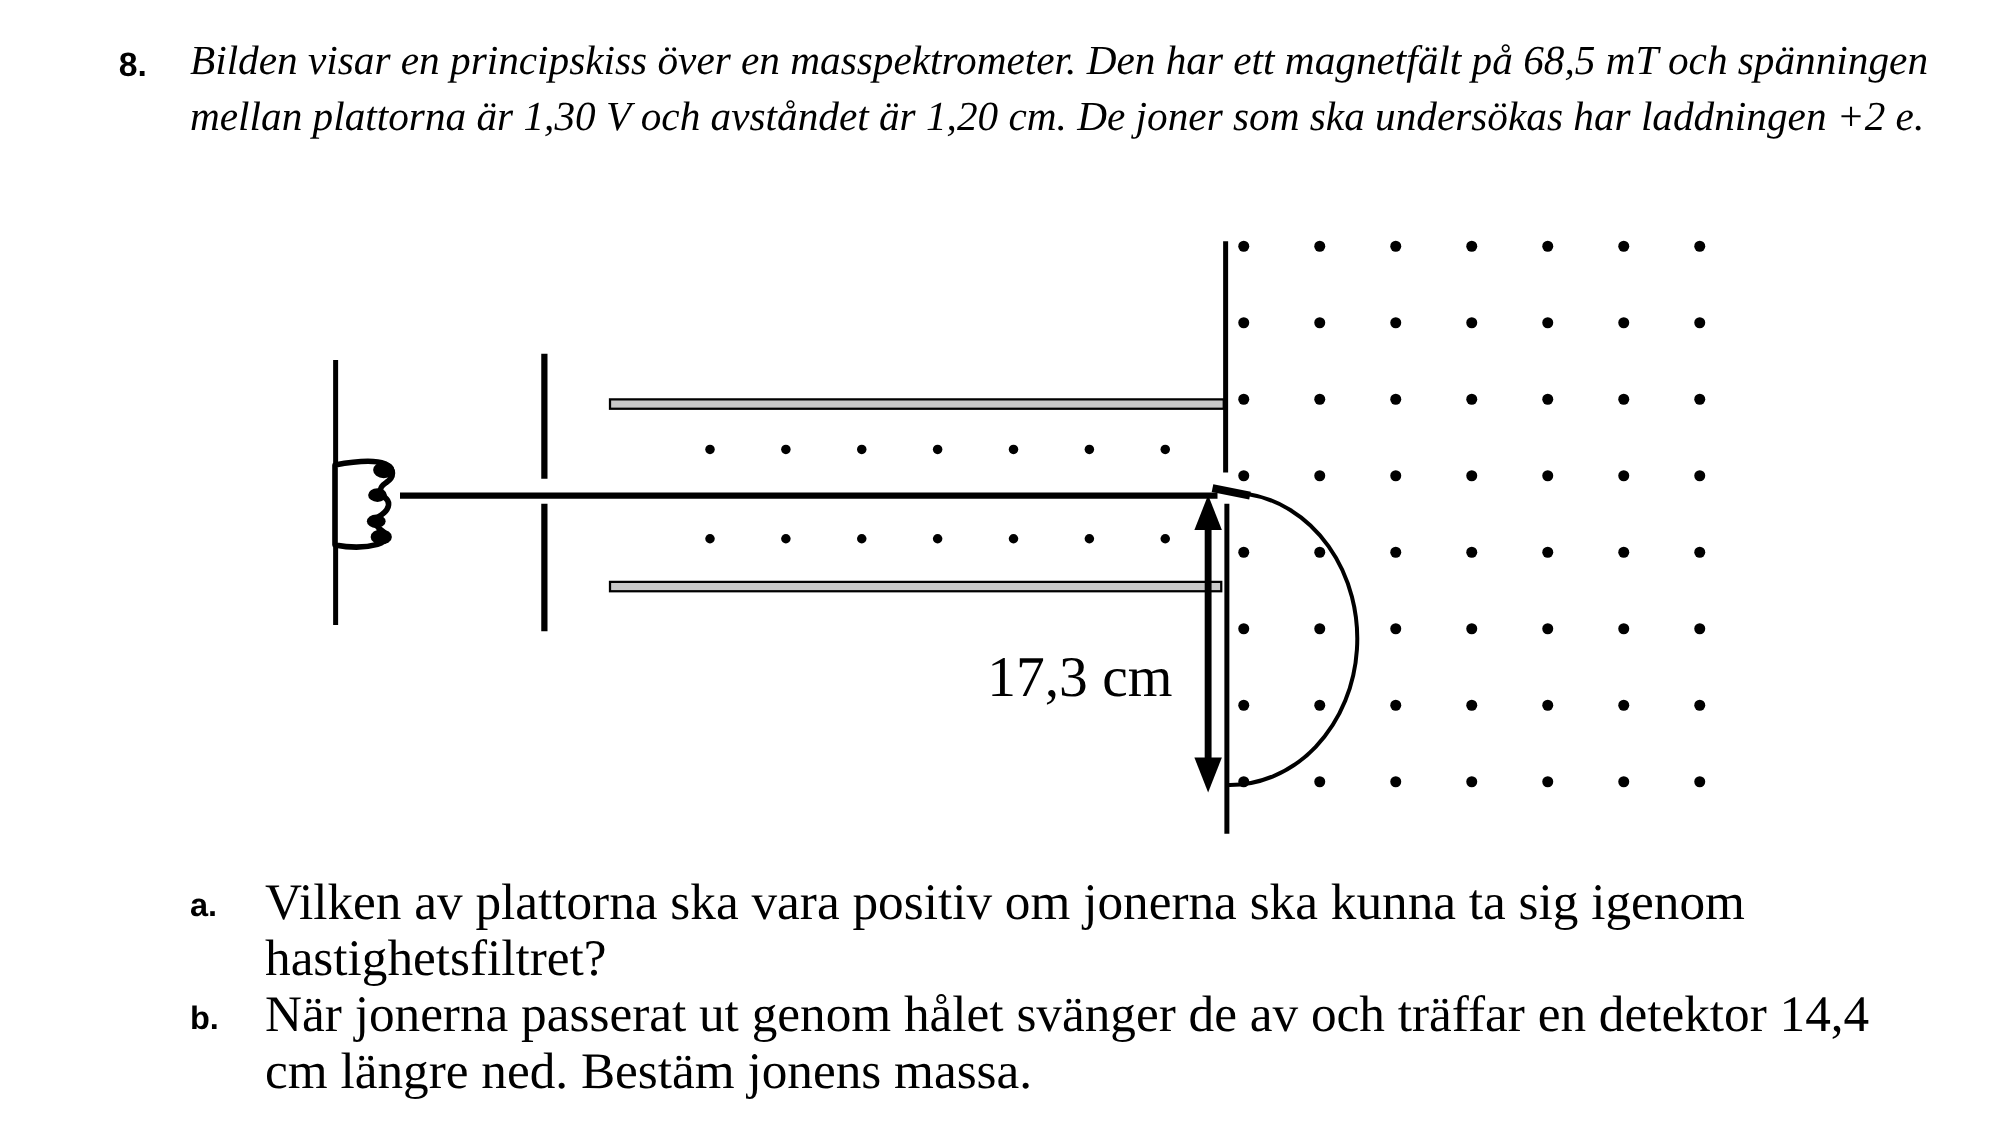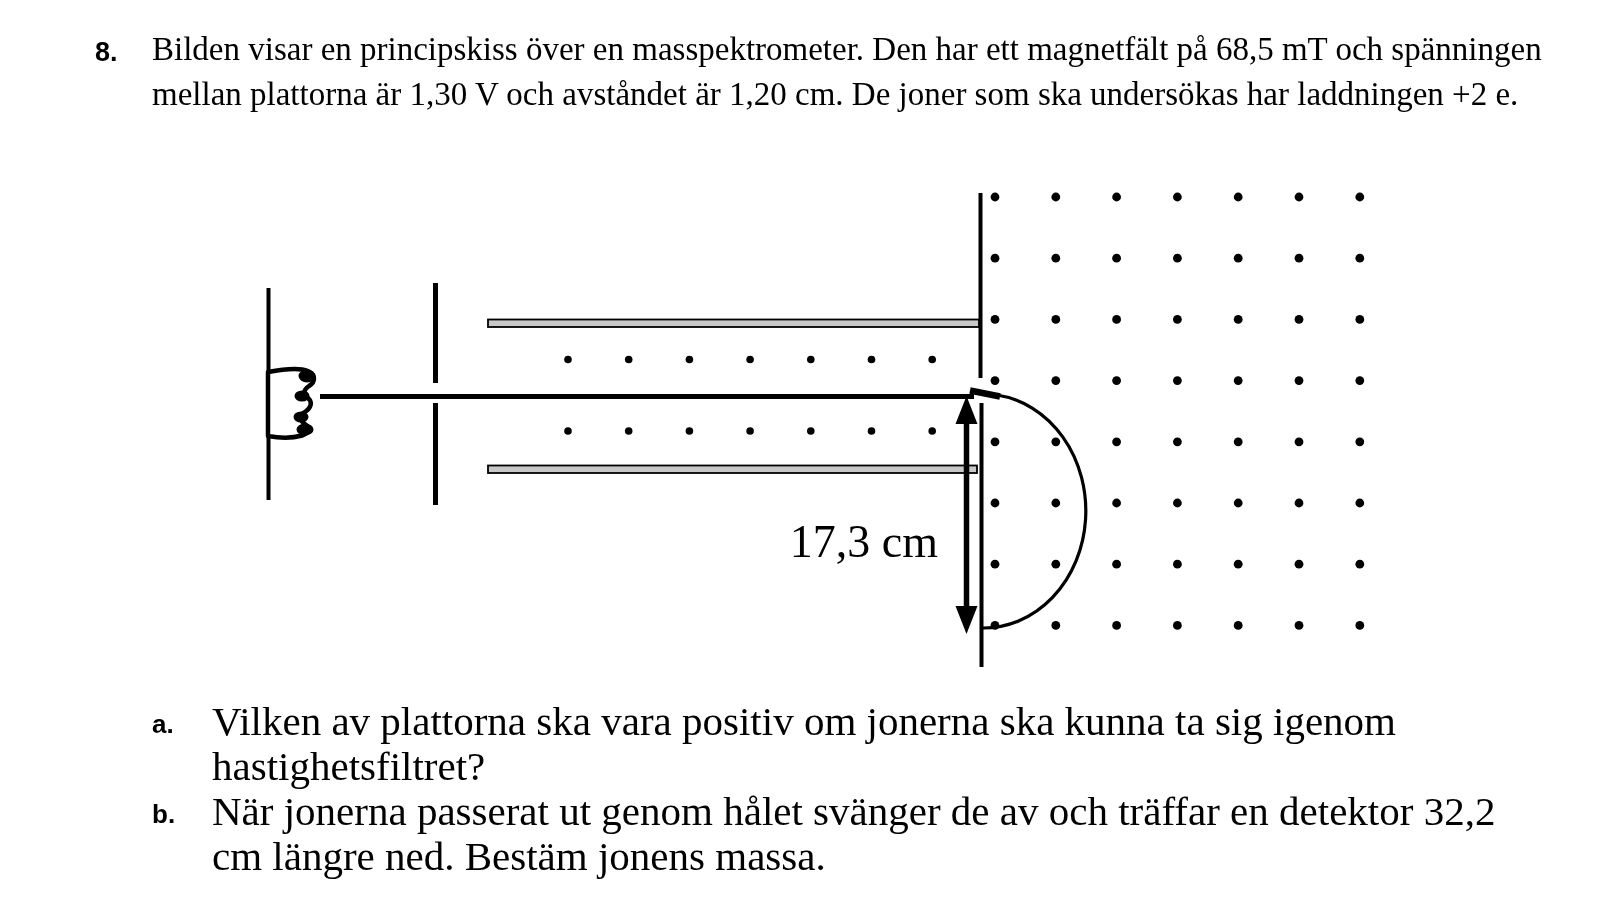--- a/index.html
+++ b/index.html
@@ -28,20 +28,21 @@
     font-size: 27px;
     line-height: 45px;
     padding-top: 3px;
     width: 57px;
     flex: none;
   }
   .problem-text {
     font-size: 33px;
     line-height: 45px;
     width: 1392px;
+    font-style: italic;
   }
   .diagram-svg {
     position: absolute;
     left: 0;
     top: 0;
   }
   .dist-label {
     font-family: "Liberation Serif", serif;
     font-size: 46px;
     fill: #000;
@@ -200,15 +201,15 @@
   <text class="dist-label" x="938" y="557" text-anchor="end">17,3 cm</text>
 </svg>
 
 <div class="questions">
   <div class="q-row">
     <div class="q-marker">a.</div>
     <div class="q-text">Vilken av plattorna ska vara positiv om jonerna ska kunna ta sig igenom hastighetsfiltret?</div>
   </div>
   <div class="q-row">
     <div class="q-marker">b.</div>
-    <div class="q-text">När jonerna passerat ut genom hålet svänger de av och träffar en detektor 32,2 cm längre ned. Bestäm jonens massa.</div>
+    <div class="q-text">När jonerna passerat ut genom hålet svänger de av och träffar en detektor 14,4 cm längre ned. Bestäm jonens massa.</div>
   </div>
 </div>
 
 </body></html>

